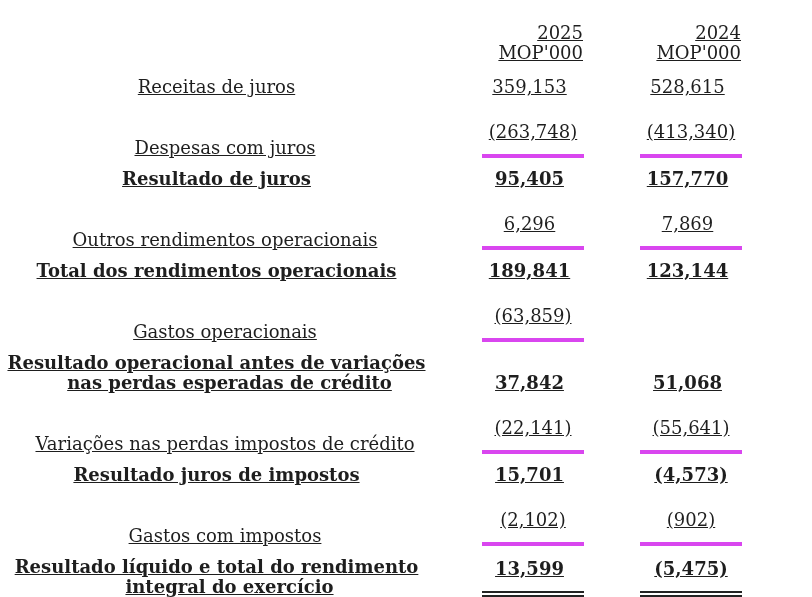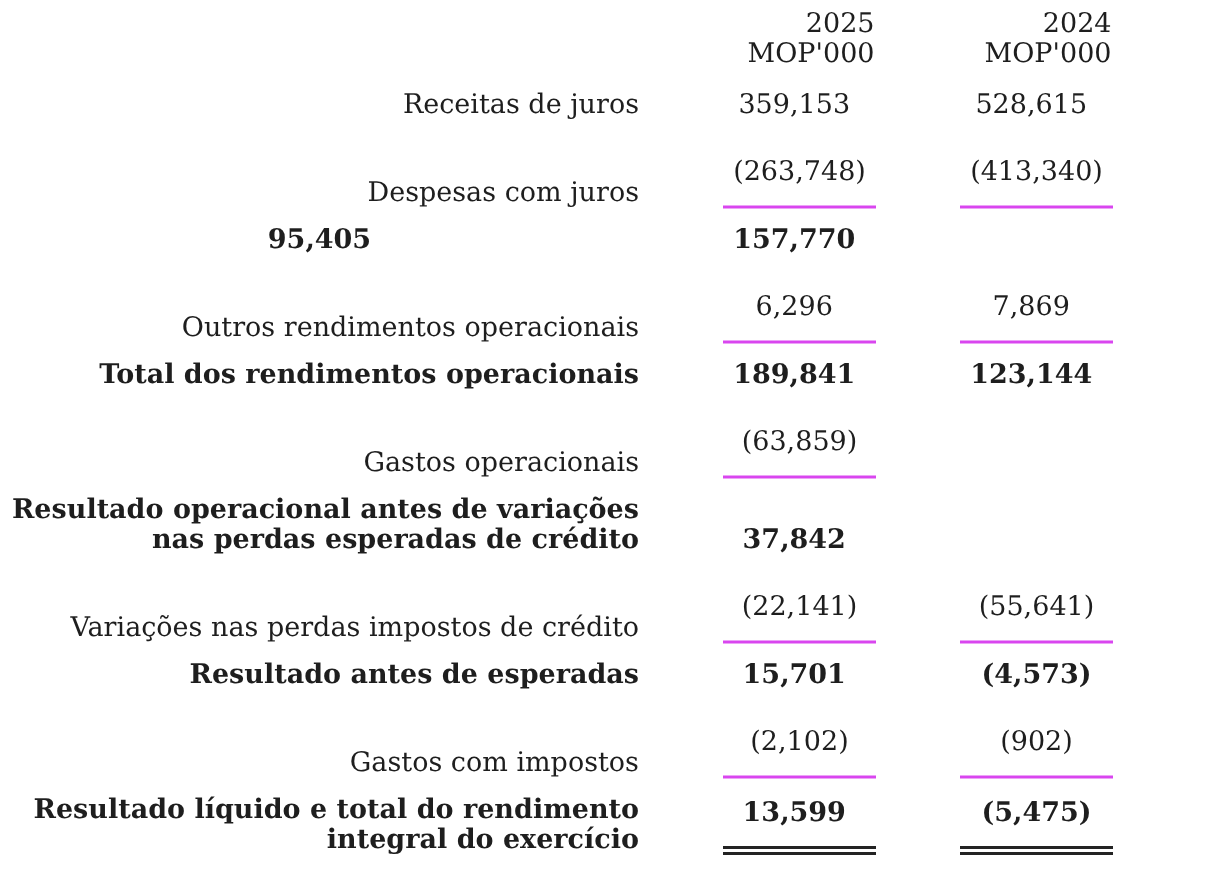--- a/index.html
+++ b/index.html
@@ -13,50 +13,51 @@
     overflow: hidden;
     font-family: "DejaVu Serif", "Liberation Serif", serif;
     color: #1e1e1e;
     font-size: 18px;
     line-height: 20px;
   }
   .page {
     box-sizing: border-box;
     width: 744px;
     height: 597px;
-    padding: 6px 2px 0 7px;
+    padding: 23px 2px 0 7px;
+    text-decoration: underline;
   }
   .grid-row {
     display: grid;
     grid-template-columns: 1fr 102px 102px;
     column-gap: 56px;
     align-items: end;
   }
   
   .hrow { margin-bottom: 14px; }
   .hcell {
     text-align: right;
     padding-right: 1px;
     line-height: 20px;
   }
   .hcell .year { display: block; }
   .hcell .unit { display: block; }
   
   .row { margin-bottom: 25px; }
   .row.b { font-weight: bold; }
-  .lblcell { text-align: right; }
+  .lblcell { text-align: center; }
   .lbl2 { display: block; padding-left: 26px; }
   .cell {
     text-align: center;
     padding-right: 7px;
   }
   .row.ruled { margin-bottom: 11px; margin-left: 17px; }
   .row.ruled .cell {
     padding-bottom: 12px;
-    border-bottom: 2px solid #d946ef;
+    border-bottom: 4px solid #d946ef;
   }
   .row.ruled-double { margin-bottom: 0; }
   .row.ruled-double .cell {
     padding-bottom: 12px;
     border-bottom: 6px double #232323;
   }
   
   .val.neg { margin-right: -7px; }
 </style>
 </head>
@@ -84,20 +85,21 @@
       <div class="cell"><span class="val">528,615</span></div>
     </div>
 
     <div class="grid-row row ruled">
       <div class="lblcell"><span>Despesas com juros</span></div>
       <div class="cell"><span class="val neg">(263,748)</span></div>
       <div class="cell"><span class="val neg">(413,340)</span></div>
     </div>
 
     <div class="grid-row row b">
+      <div class="lblcell"><span>Resultado de juros</span></div>
       <div class="cell"><span class="val">95,405</span></div>
       <div class="cell"><span class="val">157,770</span></div>
     </div>
 
     <div class="grid-row row ruled">
       <div class="lblcell"><span>Outros rendimentos operacionais</span></div>
       <div class="cell"><span class="val">6,296</span></div>
       <div class="cell"><span class="val">7,869</span></div>
     </div>
 
@@ -108,30 +110,31 @@
     </div>
 
     <div class="grid-row row ruled">
       <div class="lblcell"><span>Gastos operacionais</span></div>
       <div class="cell"><span class="val neg">(63,859)</span></div>
     </div>
 
     <div class="grid-row row b">
       <div class="lblcell"><span>Resultado operacional antes de variações</span><span class="lbl2">nas perdas esperadas de crédito</span></div>
       <div class="cell"><span class="val">37,842</span></div>
+      <div class="cell"><span class="val">51,068</span></div>
     </div>
 
     <div class="grid-row row ruled">
       <div class="lblcell"><span>Variações nas perdas impostos de crédito</span></div>
       <div class="cell"><span class="val neg">(22,141)</span></div>
       <div class="cell"><span class="val neg">(55,641)</span></div>
     </div>
 
     <div class="grid-row row b">
-      <div class="lblcell"><span>Resultado antes de esperadas</span></div>
+      <div class="lblcell"><span>Resultado juros de impostos</span></div>
       <div class="cell"><span class="val">15,701</span></div>
       <div class="cell"><span class="val neg">(4,573)</span></div>
     </div>
 
     <div class="grid-row row ruled">
       <div class="lblcell"><span>Gastos com impostos</span></div>
       <div class="cell"><span class="val neg">(2,102)</span></div>
       <div class="cell"><span class="val neg">(902)</span></div>
     </div>
 

